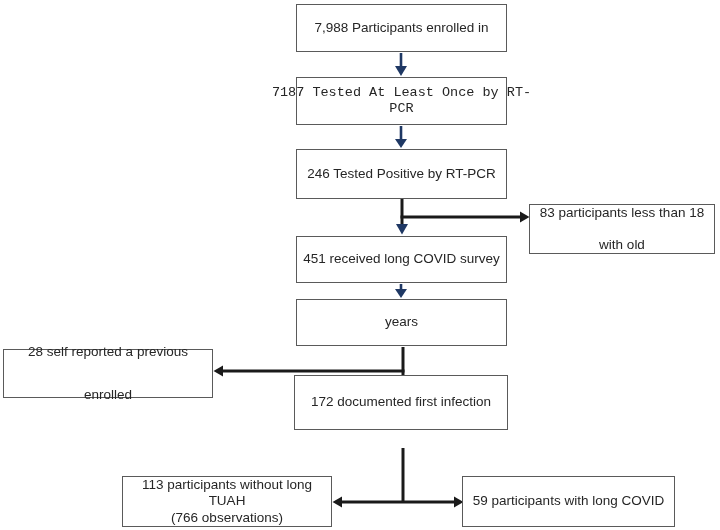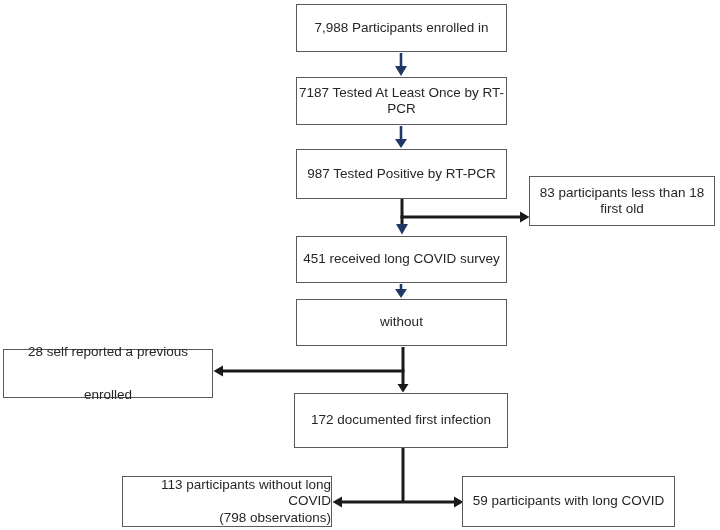--- a/index.html
+++ b/index.html
@@ -76,54 +76,54 @@
     <line class="black" x1="403" y1="448" x2="403" y2="502"></line>
     <line class="black" x1="342" y1="502" x2="454" y2="502"></line>
     <polygon class="blackhead" points="342,496.5 342,507.5 332.5,502"></polygon>
     <polygon class="blackhead" points="454,496.5 454,507.5 463.5,502"></polygon>
   </svg>
 
   <div class="box" style="left:296px;top:4px;width:211px;height:48px;">
     <div class="line">7,988 Participants enrolled in</div>
   </div>
 
-  <div class="box" style="left:296px;top:77px;width:211px;height:48px;">
+  <div class="box" style="left:296px;top:77px;width:211px;height:48px;font-family:Liberation Mono, monospace;">
     <div class="line">7187 Tested At Least Once by RT-</div>
     <div class="line">PCR</div>
   </div>
 
   <div class="box" style="left:296px;top:149px;width:211px;height:50px;">
-    <div class="line">987 Tested Positive by RT-PCR</div>
+    <div class="line">246 Tested Positive by RT-PCR</div>
   </div>
 
-  <div class="box" style="left:529px;top:176px;width:186px;height:50px;">
+  <div class="box" style="left:529px;top:204px;width:186px;height:50px;justify-content:space-between;">
     <div class="line">83 participants less than 18</div>
-    <div class="line">first old</div>
+    <div class="line">with old</div>
   </div>
 
   <div class="box" style="left:296px;top:236px;width:211px;height:47px;">
     <div class="line">451 received long COVID survey</div>
   </div>
 
   <div class="box" style="left:296px;top:299px;width:211px;height:47px;">
-    <div class="line">without</div>
+    <div class="line">years</div>
   </div>
 
   <div class="box" style="left:3px;top:349px;width:210px;height:49px;gap:26px;">
     <div class="line">28 self reported a previous</div>
     <div class="line">enrolled</div>
   </div>
 
-  <div class="box" style="left:294px;top:393px;width:214px;height:55px;">
+  <div class="box" style="left:294px;top:375px;width:214px;height:55px;">
     <div class="line">172 documented first infection</div>
   </div>
 
-  <div class="box" style="left:122px;top:476px;width:210px;height:51px;align-items:flex-end;">
+  <div class="box" style="left:122px;top:476px;width:210px;height:51px;">
     <div class="line">113 participants without long</div>
-    <div class="line">COVID</div>
-    <div class="line">(798 observations)</div>
+    <div class="line">TUAH</div>
+    <div class="line">(766 observations)</div>
   </div>
 
   <div class="box" style="left:462px;top:476px;width:213px;height:51px;">
     <div class="line">59 participants with long COVID</div>
   </div>
 
 </div>
 
 </body></html>

